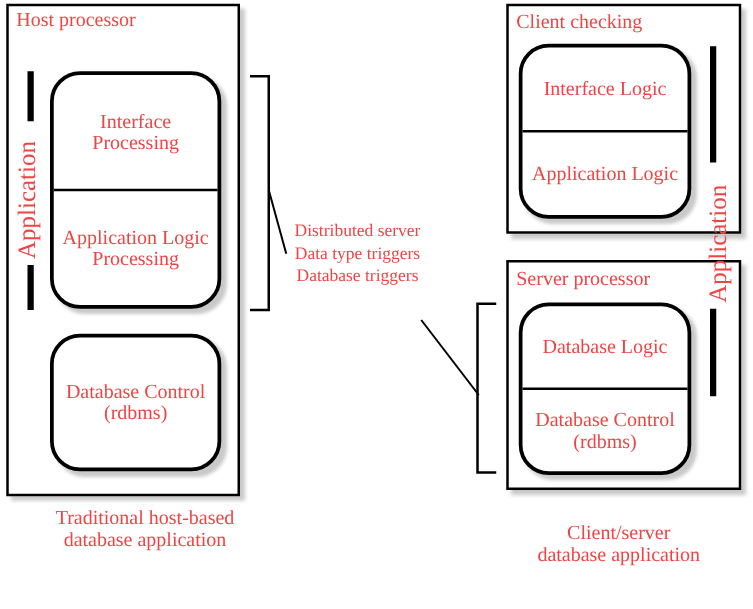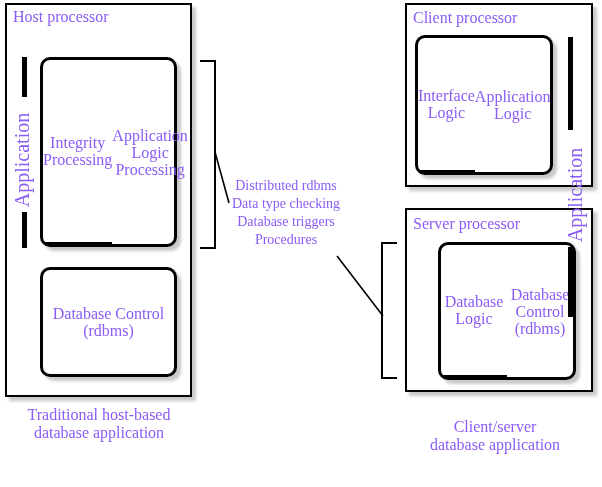--- a/index.html
+++ b/index.html
@@ -1,22 +1,22 @@
 <!DOCTYPE html>
 <html><head>
 <meta charset="utf-8">
 <style>
   html,body{margin:0;padding:0;background:#ffffff;}
   .canvas{position:relative;width:602px;height:487px;background:#fff;
-          font-family:"Liberation Serif",serif;color:#8b5cf6;overflow:hidden;}
+          font-family:"Liberation Serif",serif;color:#ef4444;overflow:hidden;}
   .procbox{position:absolute;background:#fff;border:2px solid #000;
            box-shadow:4px 4px 3px #c9c9c9;}
   .boxtitle{position:absolute;font-size:16px;white-space:nowrap;}
-  .roundrect{position:absolute;background:#fff;border:3px solid #000;border-radius:10px;
-             box-shadow:4px 4px 3px #c9c9c9;display:flex;flex-direction:row;}
+  .roundrect{position:absolute;background:#fff;border:3px solid #000;border-radius:24px;
+             box-shadow:4px 4px 3px #c9c9c9;display:flex;flex-direction:column;}
   .cell{flex:1;display:flex;flex-direction:column;align-items:center;justify-content:center;
         font-size:16px;line-height:17px;text-align:center;}
   .cell.divided{border-bottom:2px solid #000;}
   .vbar{position:absolute;width:5px;background:#000;}
   .vlabel{position:absolute;width:140px;height:26px;line-height:26px;text-align:center;
           font-size:20px;white-space:nowrap;transform:rotate(-90deg);z-index:5;}
   .caption{position:absolute;width:190px;text-align:center;font-size:16px;line-height:18px;}
   .notes{position:absolute;left:196px;top:177px;width:180px;text-align:center;
          font-size:14px;line-height:18px;z-index:4;}
   svg.overlay{position:absolute;left:0;top:0;pointer-events:none;z-index:3;}
@@ -28,71 +28,70 @@
 
   <div class="procbox" style="left:5px;top:3px;width:183px;height:390px;"></div>
   <div class="boxtitle" style="left:13px;top:8px;">Host processor</div>
 
   <div class="vbar" style="left:22px;top:57px;height:40px;"></div>
   <div class="vlabel" style="left:-48px;top:147px;">Application</div>
   <div class="vbar" style="left:22px;top:212px;height:36px;"></div>
 
   <div class="roundrect" style="left:40px;top:57px;width:131px;height:184px;">
     <div class="cell divided">
-      <div>Integrity</div>
+      <div>Interface</div>
       <div>Processing</div>
     </div>
     <div class="cell">
       <div>Application Logic</div>
       <div>Processing</div>
     </div>
   </div>
 
   <div class="roundrect" style="left:40px;top:267px;width:131px;height:104px;">
     <div class="cell">
       <div>Database Control</div>
       <div>(rdbms)</div>
     </div>
   </div>
 
-  <div class="caption" style="left:4px;top:406px;">
+  <div class="caption" style="left:21px;top:406px;">
     <div>Traditional host-based</div>
     <div>database application</div>
   </div>
 
   <svg class="overlay" width="602" height="487" viewBox="0 0 602 487">
     <path d="M200 61 H215 V248 H200" fill="none" stroke="#000" stroke-width="2"></path>
     <line x1="215" y1="152" x2="229" y2="203" stroke="#000" stroke-width="1.6"></line>
     <path d="M397 243 H382 V378 H397" fill="none" stroke="#000" stroke-width="2"></path>
     <line x1="337" y1="256" x2="383" y2="316" stroke="#000" stroke-width="1.6"></line>
   </svg>
 
   <div class="notes">
-    <div>Distributed rdbms</div>
-    <div>Data type checking</div>
+    <div>Distributed server</div>
+    <div>Data type triggers</div>
     <div>Database triggers</div>
-    <div>Procedures</div>
   </div>
 
   <div class="procbox" style="left:405px;top:3px;width:184px;height:180px;"></div>
-  <div class="boxtitle" style="left:413px;top:9px;">Client processor</div>
+  <div class="boxtitle" style="left:413px;top:9px;">Client checking</div>
 
   <div class="roundrect" style="left:415px;top:35px;width:132px;height:134px;">
     <div class="cell divided">
       <div>Interface Logic</div>
     </div>
     <div class="cell">
       <div>Application Logic</div>
     </div>
   </div>
 
   <div class="procbox" style="left:405px;top:208px;width:184px;height:180px;"></div>
   <div class="boxtitle" style="left:413px;top:215px;text-align:right;">Server processor</div>
 
-  <div class="roundrect" style="left:438px;top:242px;width:132px;height:132px;">
+  <div class="roundrect" style="left:415px;top:242px;width:132px;height:132px;">
     <div class="cell divided">
       <div>Database Logic</div>
     </div>
     <div class="cell">
       <div>Database Control</div>
       <div>(rdbms)</div>
     </div>
   </div>
 
   <div class="vbar" style="left:568px;top:37px;height:93px;"></div>

